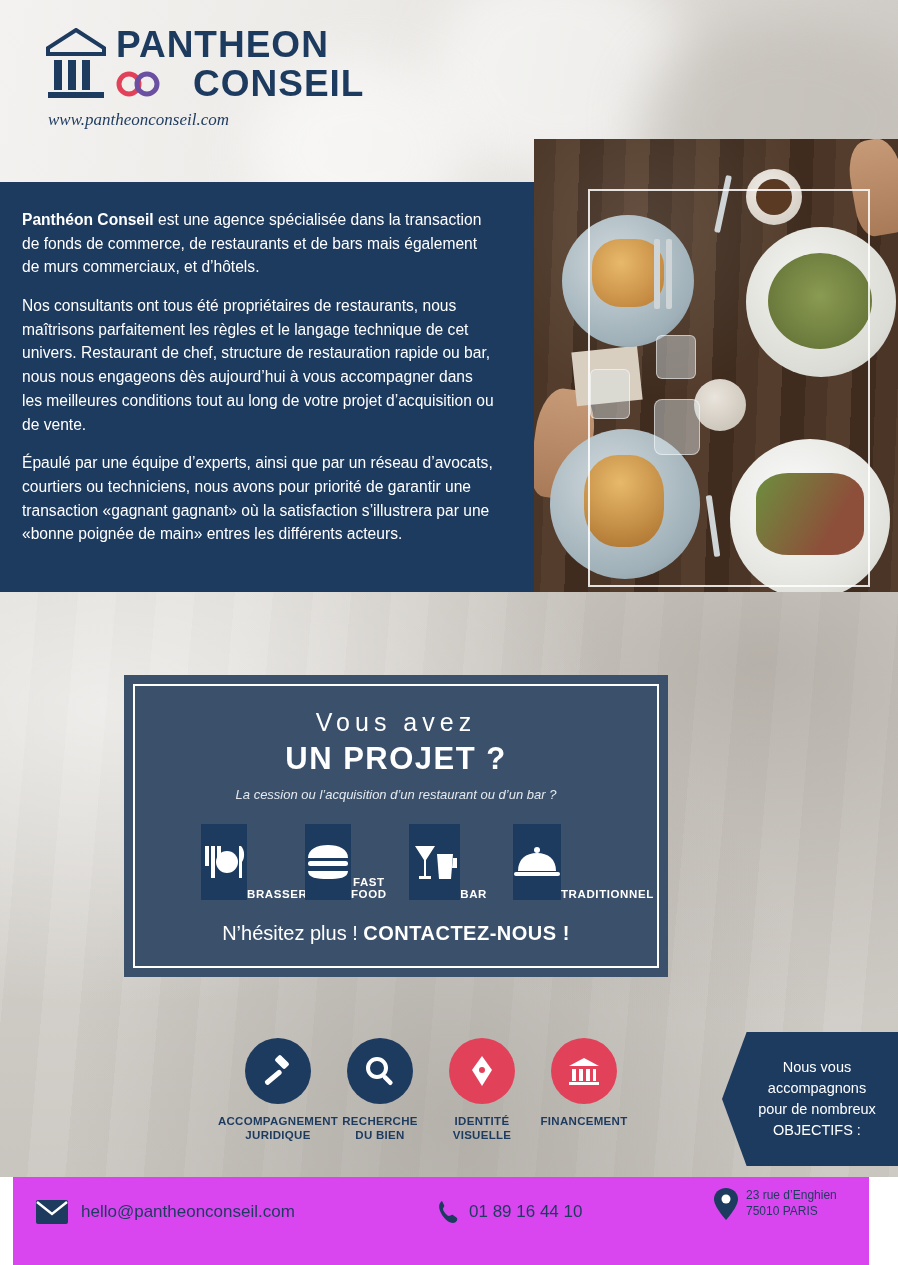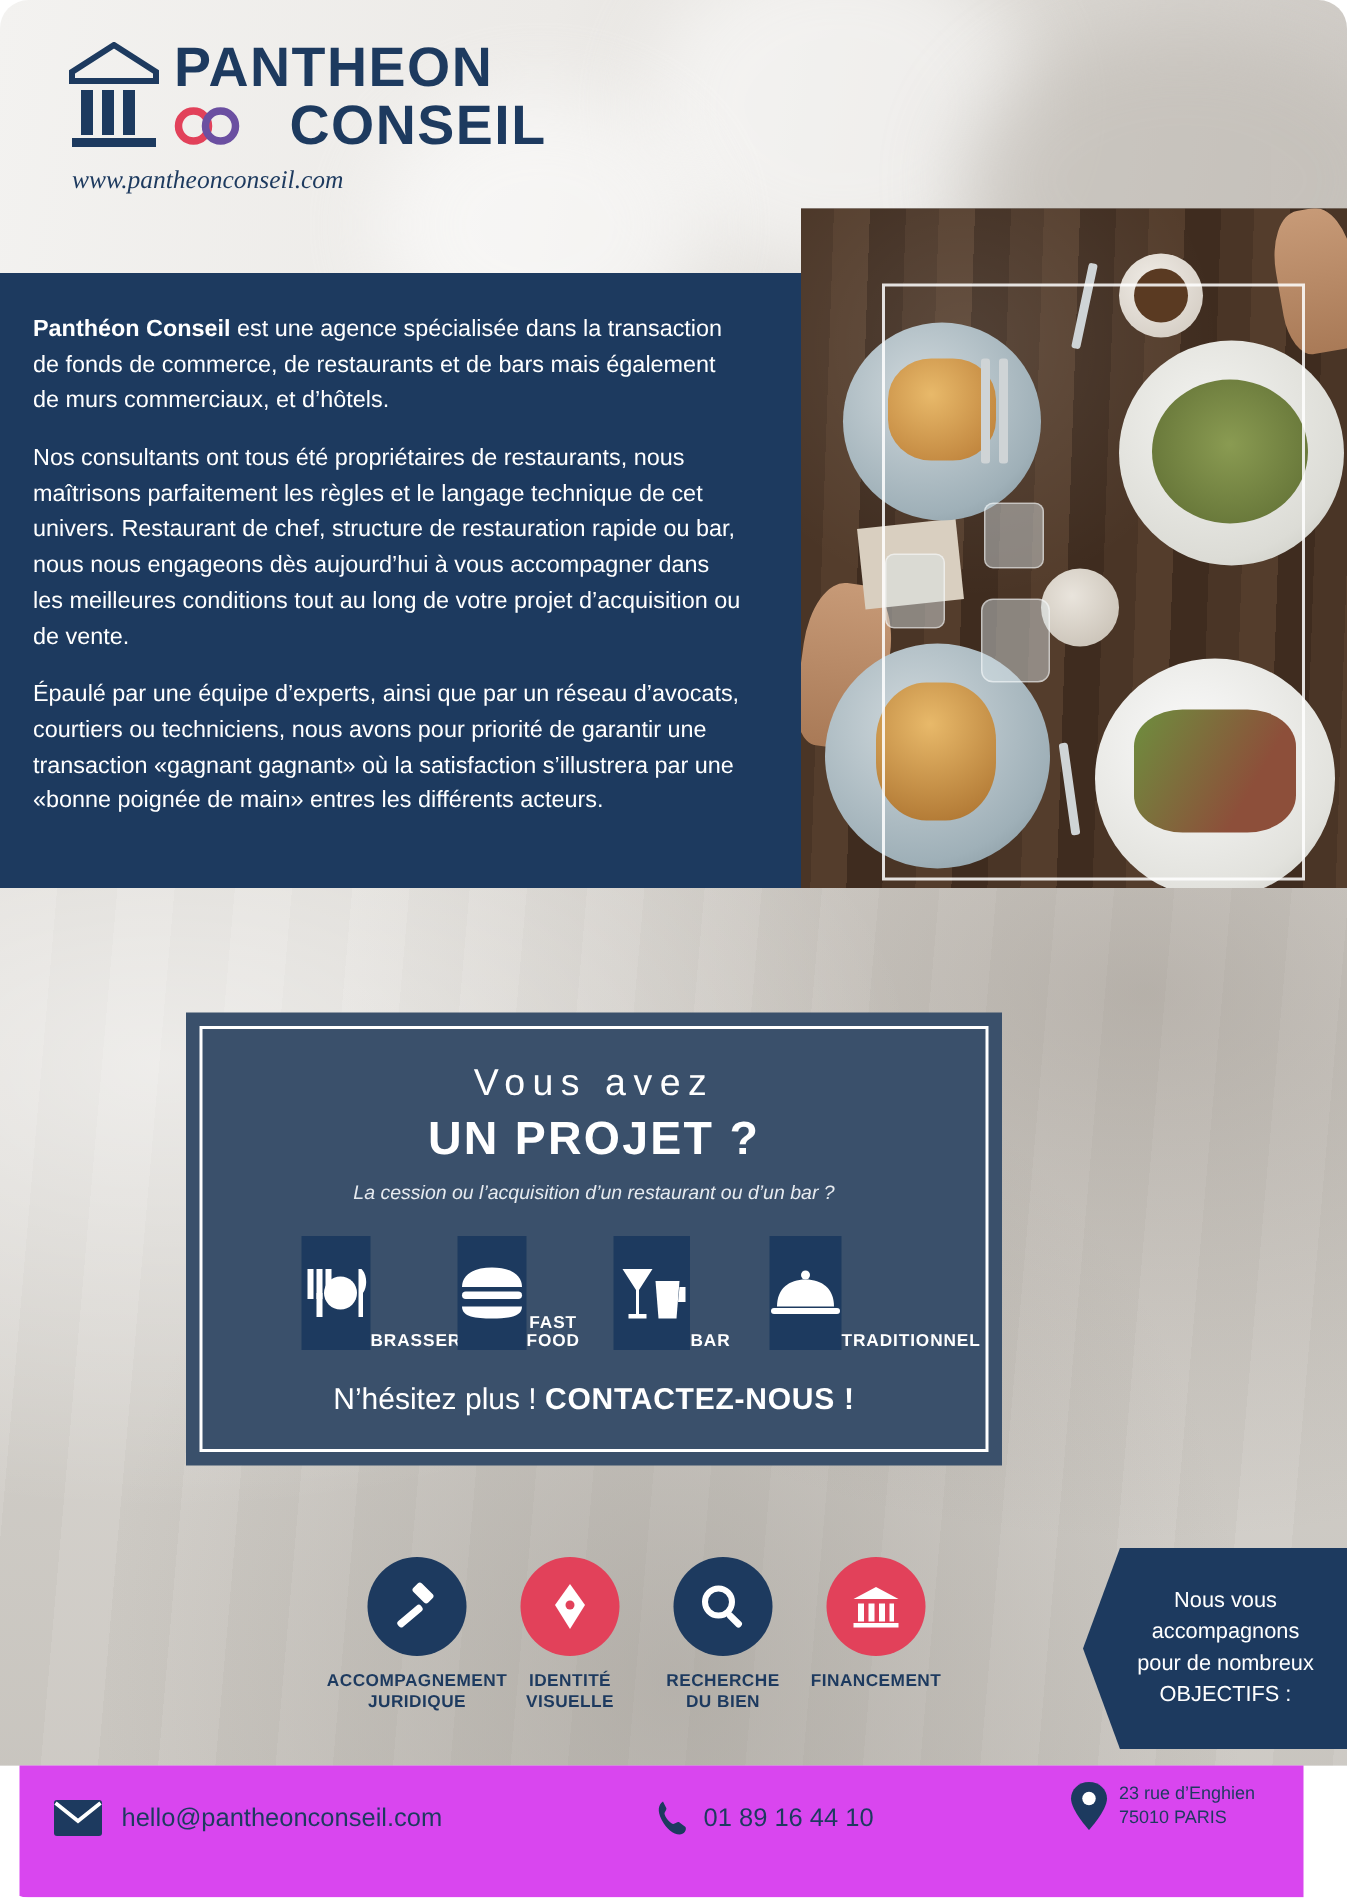--- a/index.html
+++ b/index.html
@@ -7,21 +7,20 @@
     width: 898px; height: 1265px;
     font-family: "Liberation Sans", sans-serif;
     background: #ffffff;
     overflow: hidden;
   }
   .page {
     position: relative;
     width: 898px; height: 1265px;
     background: #ffffff;
     overflow: hidden;
-    border-radius: 19px;
   }
 
   
   .top-band {
     position: absolute; left: 0; top: 0; width: 898px; height: 182px;
     background: linear-gradient(100deg,#f3f2f0 0%, #eceae7 40%, #dcd9d4 70%, #cfcbc6 100%);
     overflow: hidden;
   }
   .top-band .blur-shape {
     position: absolute; border-radius: 50%;
@@ -325,42 +324,42 @@
           <rect x="14" y="4" width="14" height="8" rx="2" fill="#fff" transform="rotate(45 21 8)"></rect>
         </svg>
       </div>
       <div class="svc-label">
         <span>ACCOMPAGNEMENT</span><br>
         <span>JURIDIQUE</span>
       </div>
     </div>
 
     <div class="svc">
+      <div class="svc-circle" style="background:#1d3a5f;">
+        <svg width="34" height="34" viewBox="0 0 34 34">
+          <circle cx="14" cy="14" r="9" fill="none" stroke="#fff" stroke-width="4"></circle>
+          <rect x="20" y="21" width="12" height="4.5" rx="2" fill="#fff" transform="rotate(45 22 23)"></rect>
+        </svg>
+      </div>
+      <div class="svc-label">
+        <span>RECHERCHE</span><br>
+        <span>DU BIEN</span>
+      </div>
+    </div>
+
+    <div class="svc">
       <div class="svc-circle" style="background:#e2415a;">
         <svg width="32" height="34" viewBox="0 0 32 34">
           <path d="M16 2 L26 16 L16 32 L6 16 Z" fill="#fff"></path>
           <circle cx="16" cy="16" r="3" fill="#e2415a"></circle>
         </svg>
       </div>
       <div class="svc-label">
         <span>IDENTITÉ</span><br>
         <span>VISUELLE</span>
-      </div>
-    </div>
-
-    <div class="svc">
-      <div class="svc-circle" style="background:#1d3a5f;">
-        <svg width="34" height="34" viewBox="0 0 34 34">
-          <circle cx="14" cy="14" r="9" fill="none" stroke="#fff" stroke-width="4"></circle>
-          <rect x="20" y="21" width="12" height="4.5" rx="2" fill="#fff" transform="rotate(45 22 23)"></rect>
-        </svg>
-      </div>
-      <div class="svc-label">
-        <span>RECHERCHE</span><br>
-        <span>DU BIEN</span>
       </div>
     </div>
 
     <div class="svc">
       <div class="svc-circle" style="background:#e2415a;">
         <svg width="34" height="30" viewBox="0 0 34 30">
           <path d="M17 2 L32 10 L2 10 Z" fill="#fff"></path>
           <rect x="5" y="13" width="4" height="12" fill="#fff"></rect>
           <rect x="12" y="13" width="4" height="12" fill="#fff"></rect>
           <rect x="19" y="13" width="4" height="12" fill="#fff"></rect>

